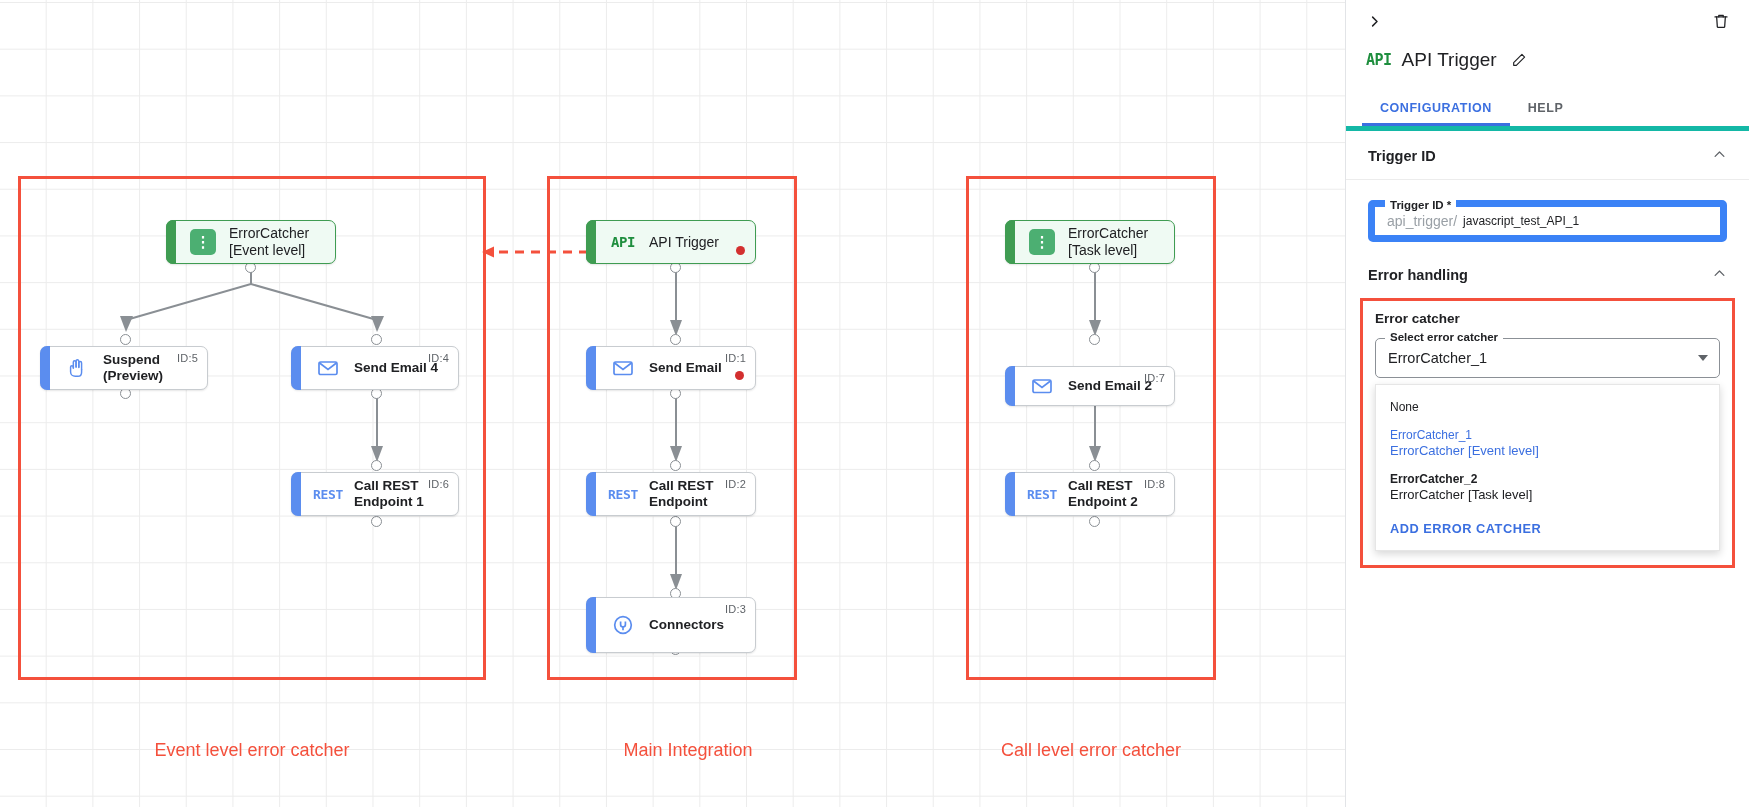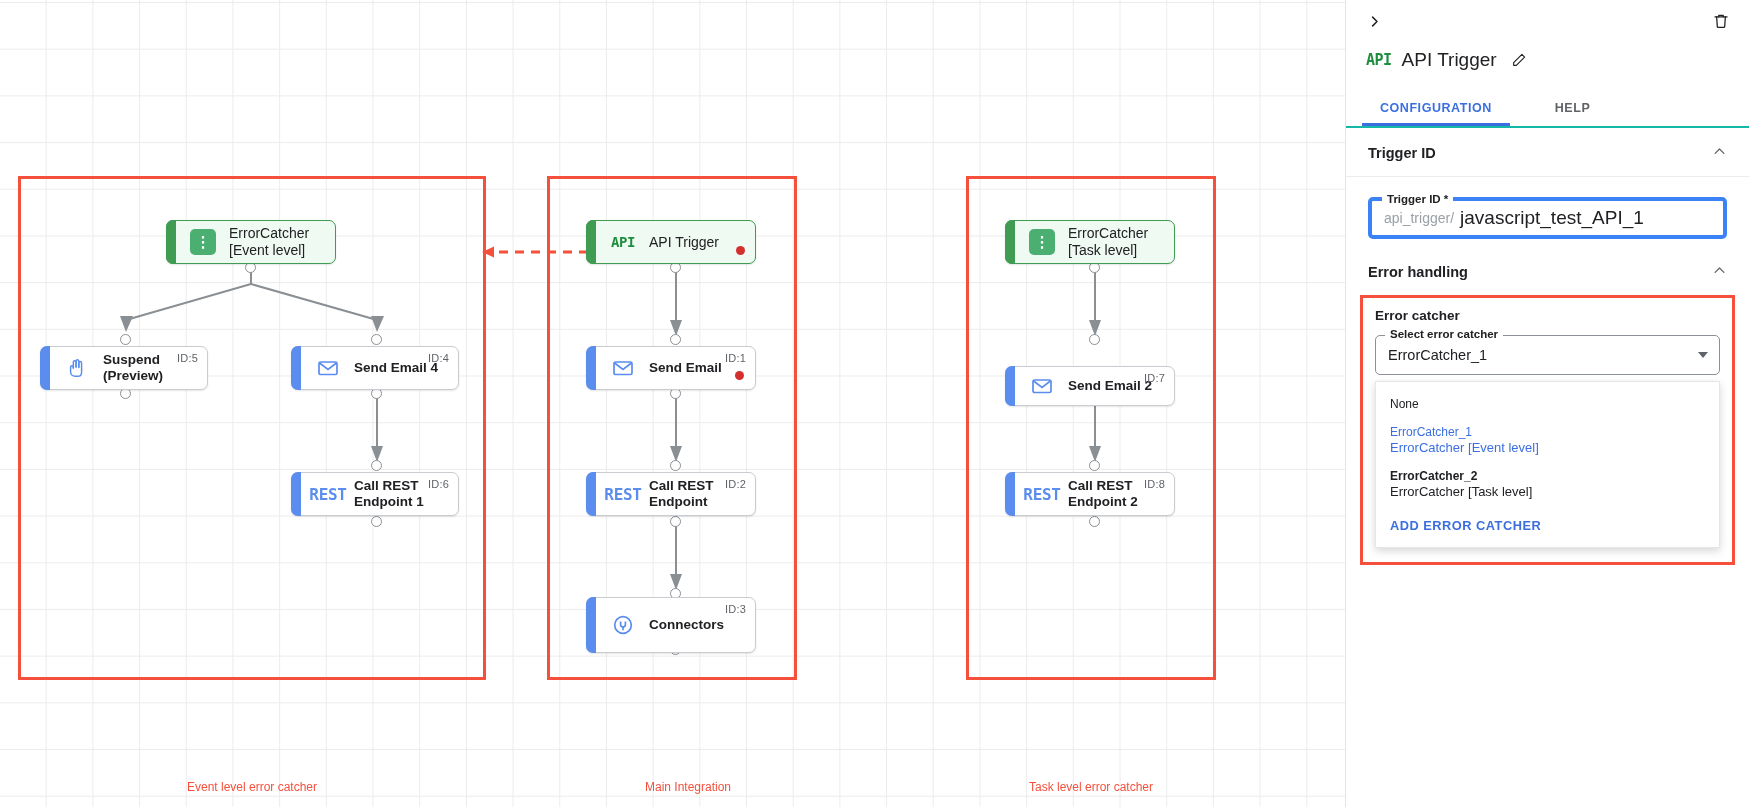--- a/index.html
+++ b/index.html
@@ -26,24 +26,23 @@
 
   
   .group-frame {
     position: absolute;
     border: 3px solid #f4503c;
     background: transparent;
   }
   .group-label {
     position: absolute;
     color: #f4503c;
-    font-size: 12px;
+    font-size: 18px;
     text-align: center;
     white-space: nowrap;
-    margin-top: 40px;
   }
 
   
   .dashed-link { position: absolute; left: 480px; top: 245px; width: 110px; height: 14px; }
 
   
   .node {
     position: absolute;
     background: #ffffff;
     border: 1px solid #c8ccd0;
@@ -95,21 +94,21 @@
   .ic-errorcatcher span {
     color:#fff; font-size: 15px; font-weight: 700; line-height: 1;
     letter-spacing: 0; transform: translateY(-1px);
   }
   .ic-api {
     font-family: "DejaVu Sans Mono", monospace;
     color: #1e8e3e; font-size: 14px; font-weight: 700; letter-spacing: -0.5px;
   }
   .ic-rest {
     font-family: "DejaVu Sans Mono", monospace;
-    color: #5b8def; font-size: 16px; font-weight: 700; letter-spacing: -0.3px;
+    color: #5b8def; font-size: 13px; font-weight: 700; letter-spacing: -0.3px;
   }
 
   
   .port {
     position: absolute; width: 11px; height: 11px;
     border: 1.6px solid #8a8f94; border-radius: 50%;
     background: #fff;
   }
   .edge { position: absolute; }
 
@@ -138,51 +137,50 @@
   }
   .panel-title-row .titleicon {
     font-family:"DejaVu Sans Mono", monospace;
     color:#1e8e3e; font-size:15px; font-weight:700; letter-spacing:-0.5px;
   }
   .panel-title-row .ptitle { font-size: 19px; color:#202124; }
   .pencil { margin-left:4px; cursor:pointer; display:flex; }
 
   .tabs {
     display:flex; margin-top: 14px;
-    border-bottom: 2px solid #14b8a6;
+    border-bottom: 5px solid #14b8a6;
     padding: 0 16px;
-    gap: 27px;
   }
   .tab {
     font-size: 12.5px; letter-spacing: .55px; font-weight: 600;
     color: #5f6368; padding: 9px 18px 11px; cursor: pointer;
   }
   .tab.active { color:#3b6fe0; box-shadow: inset 0 -3px 0 0 #3b6fe0; }
 
   .section-head {
     display:flex; align-items:center; justify-content:space-between;
     padding: 16px 22px 14px;
     border-bottom: 1px solid #ececec;
     cursor: pointer;
   }
   .section-head .sh-text { font-size: 14.5px; font-weight:700; color:#202124; }
   .chev { color:#5f6368; font-size:13px; }
 
   .field-wrap { padding: 20px 22px 12px; }
   .mfield {
     position: relative;
-    border: 4px solid #3b82f6; border-radius: 5px;
+    border: 7px solid #3b82f6; border-radius: 5px;
     height: 42px; display:flex; align-items:center; padding: 0 12px;
   }
   .mfield .mlabel {
     position:absolute; top:-8px; left: 10px; background:#fff; padding: 0 5px;
     font-size: 11.5px; font-weight:700; color:#202124;
   }
   .mfield .prefix { color:#9aa0a6; font-size:14px; margin-right:6px; }
-  .mfield .value { color:#202124; font-size:19px; }
+  .mfield .value { color:#202124; font-size:12px; }
 
   
   .err-box {
     position: relative;
     margin: 0 14px;
     border: 3px solid #f4503c;
     padding: 10px 12px 14px;
   }
   .err-box .ec-title { font-size: 13.5px; font-weight: 700; color: #202124; margin-bottom: 12px; }
   .select-ctl {
@@ -227,21 +225,21 @@
 <div id="app">
 
   <div id="canvas">
 
     <div class="group-frame" style="left:18px; top:176px; width:468px; height:504px;"></div>
     <div class="group-frame" style="left:547px; top:176px; width:250px; height:504px;"></div>
     <div class="group-frame" style="left:966px; top:176px; width:250px; height:504px;"></div>
 
     <div class="group-label" style="left:18px; top:740px; width:468px;">Event level error catcher</div>
     <div class="group-label" style="left:563px; top:740px; width:250px;">Main Integration</div>
-    <div class="group-label" style="left:966px; top:740px; width:250px;">Task level error catcher</div>
+    <div class="group-label" style="left:966px; top:740px; width:250px;">Call level error catcher</div>
 
     <svg class="dashed-link" viewBox="0 0 110 14">
       <line x1="108" y1="7" x2="14" y2="7" stroke="#f4503c" stroke-width="3" stroke-dasharray="9 7"></line>
       <polygon points="2,7 14,1.5 14,12.5" fill="#f4503c"></polygon>
     </svg>
 
     <svg class="edge" style="left:100px; top:258px; width:300px; height:92px;" viewBox="0 0 300 92">
       <path d="M151,0 L151,26 L26,62" stroke="#8a8f94" stroke-width="2" fill="none"></path>
       <path d="M151,26 L277,62" stroke="#8a8f94" stroke-width="2" fill="none"></path>
       <polygon points="26,74 20,58 33,58" fill="#8a8f94"></polygon>

